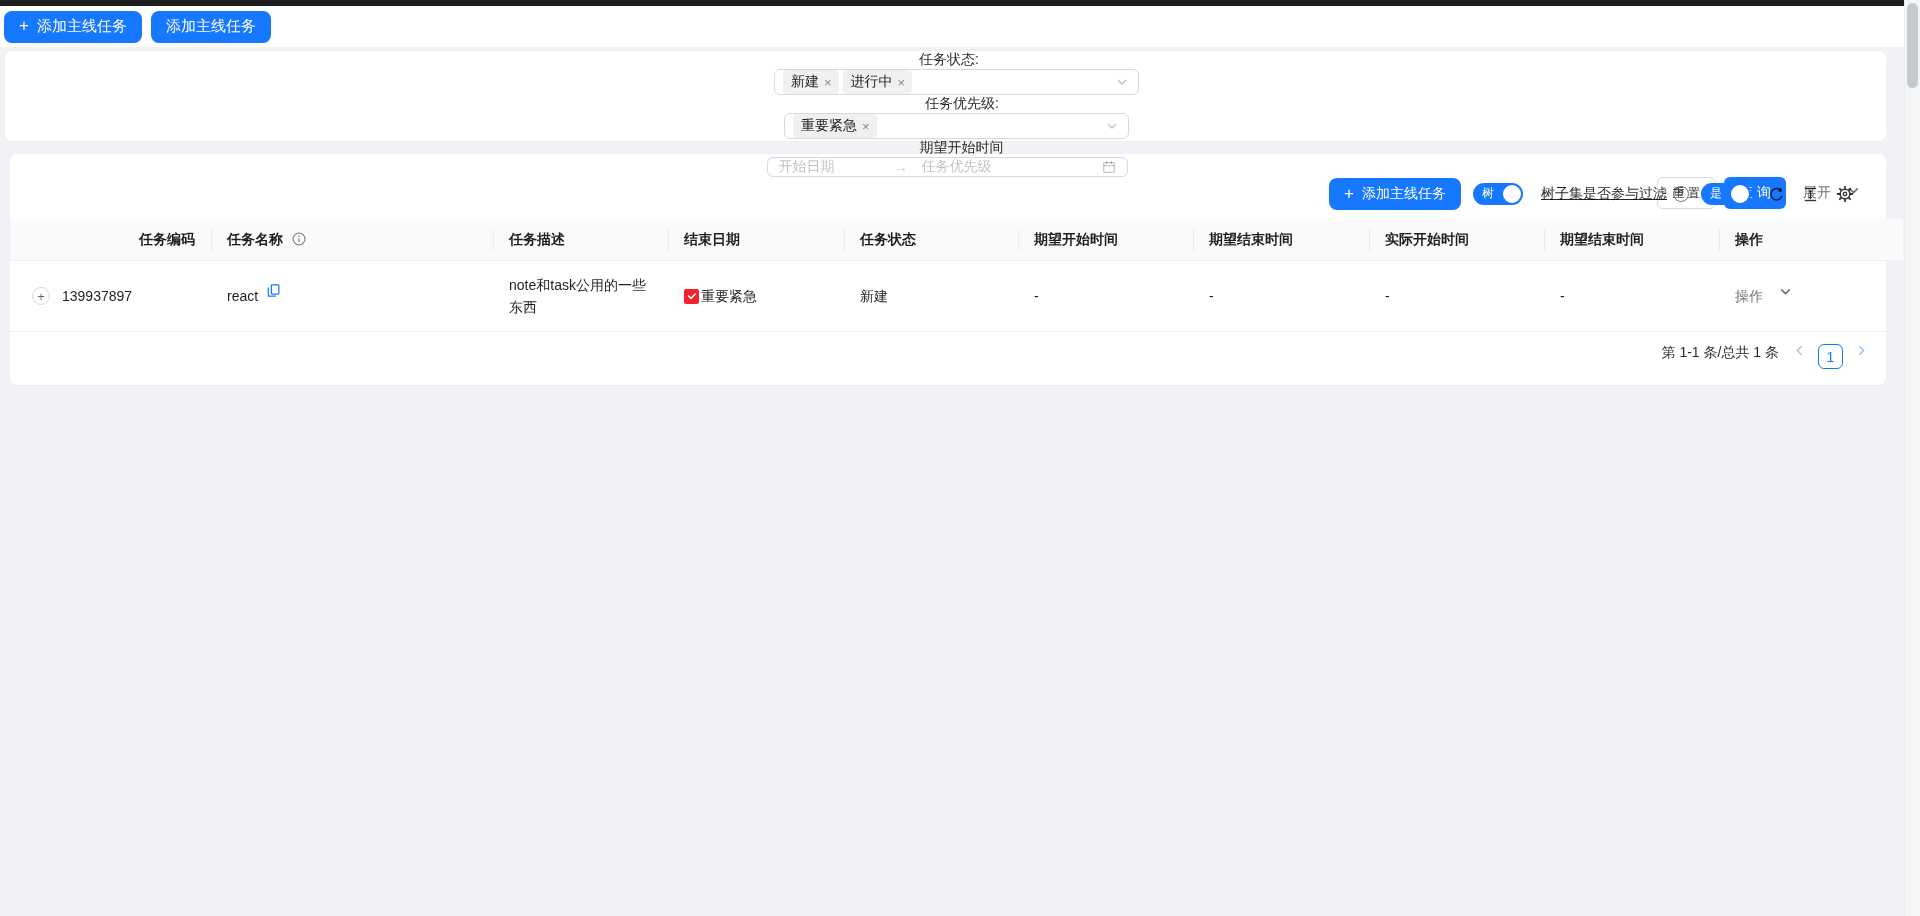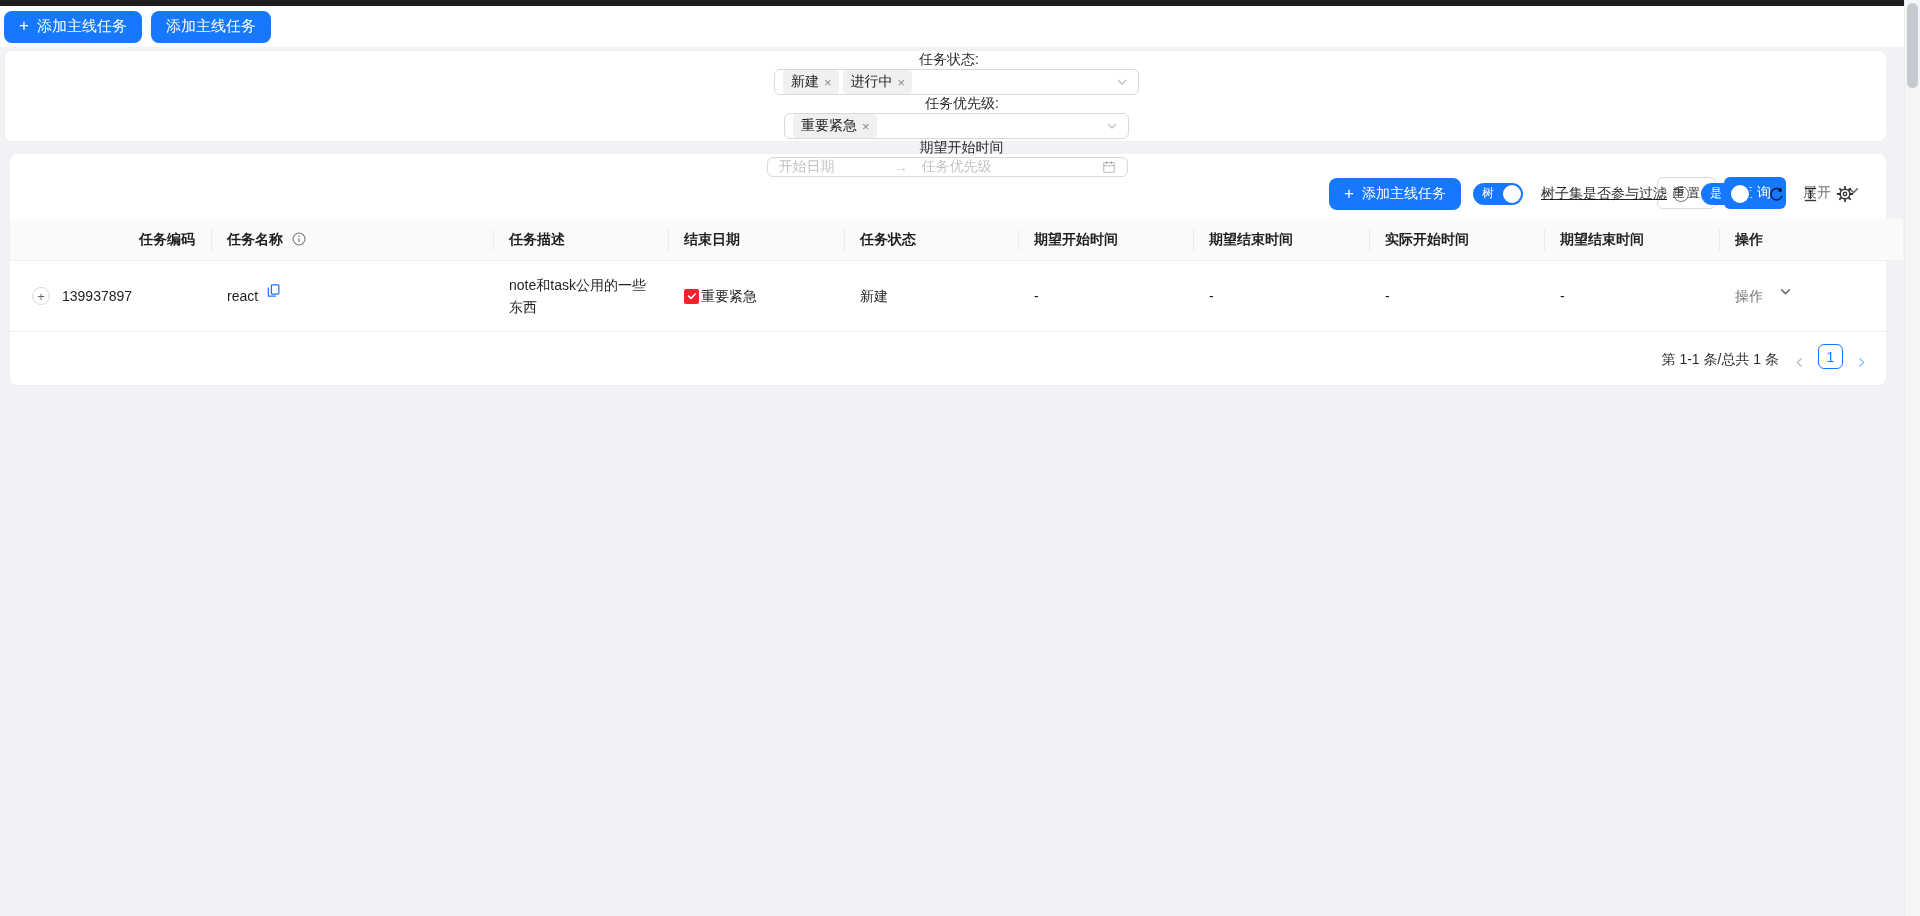--- a/index.html
+++ b/index.html
@@ -95,21 +95,21 @@
     display:inline-flex; align-items:center; justify-content:center; color:rgba(0,0,0,0.6);
     font-size:13px; line-height:1; margin-right:12px; cursor:pointer; flex:none;
   }
   .name-copy { display:inline-flex; margin-left:5px; position:relative; top:-4px; cursor:pointer; }
   .redbox {
     width:15px; height:15px; background:#f5222d; border-radius:2px; display:inline-flex;
     align-items:center; justify-content:center; margin-right:2px; flex:none;
   }
   .th-info { display:inline-flex; margin-left:5px; position:relative; top:2px; cursor:pointer; }
 
-  .pager-row { display:flex; justify-content:flex-end; align-items:flex-end; margin-top:12px; padding-right:18px; }
+  .pager-row { display:flex; justify-content:flex-end; align-items:flex-start; margin-top:12px; padding-right:18px; }
   .pager-summary { color:rgba(0,0,0,0.85); }
   .pager-prev { margin-left:14px; color:rgba(0,0,0,0.25); display:flex; cursor:pointer; }
   .pager-page {
     margin-left:12px; width:25px; height:25px; border:1px solid #1677ff; border-radius:6px;
     color:#1677ff; display:flex; align-items:center; justify-content:center; background:#fff; cursor:pointer;
   }
   .pager-next { margin-left:12px; color:rgba(22,119,255,0.45); display:flex; cursor:pointer; }
 
   .scrollbar { position:absolute; right:0; top:0; width:16px; height:916px; background:#f4f5f6; border-left:1px solid #ececec; }
   .scroll-thumb { position:absolute; top:3px; left:2px; width:11px; height:85px; background:#c6cad0; border-radius:6px; }

